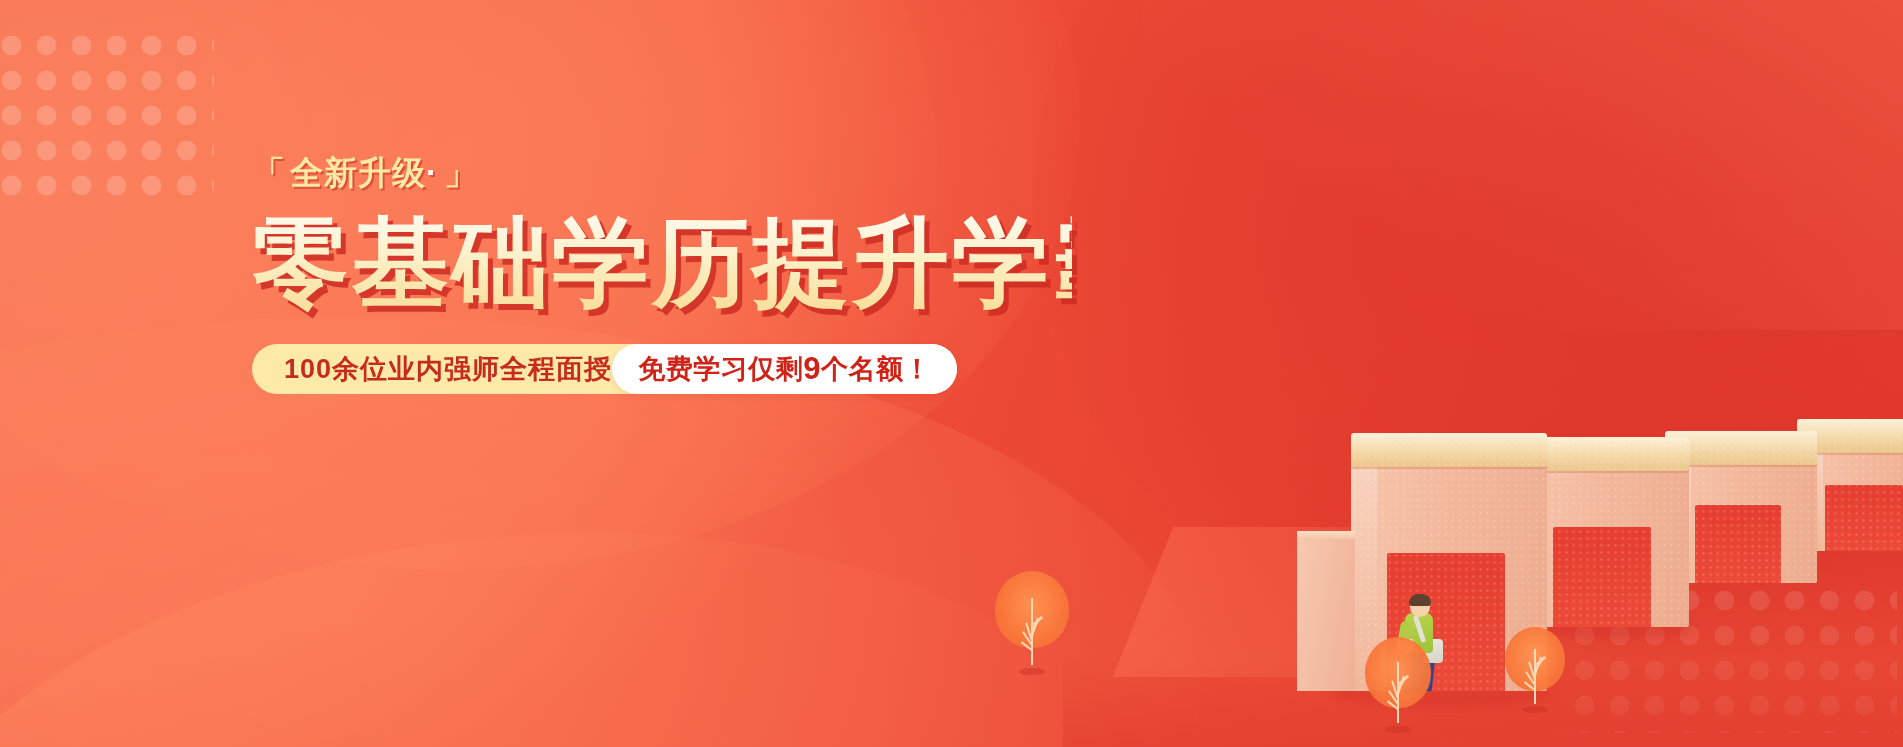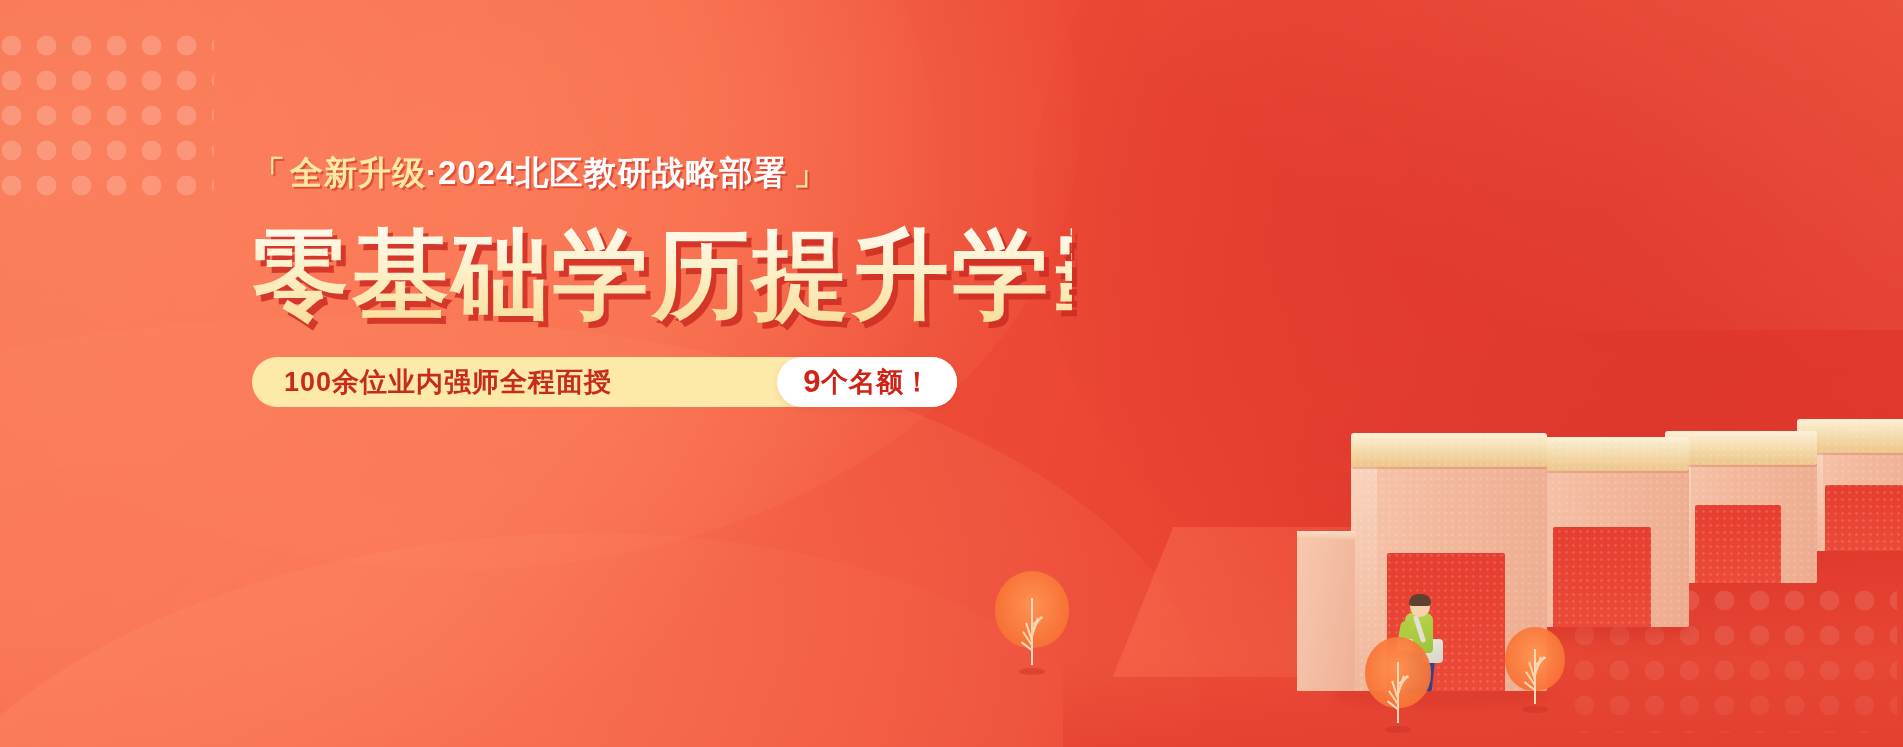--- a/index.html
+++ b/index.html
@@ -103,33 +103,32 @@
     font-size:33px;
     font-weight:700;
     display:inline-block;
   }
   .subtitle .brk-l { margin-right:4px; }
   .subtitle .brk-r { margin-left:6px; }
   .subtitle .s-main { color:#ffe9a3; }
   .subtitle .s-white { color:#ffffff; text-shadow: 2px 2px 0 rgba(196,42,32,.55); }
 
   .headline {
-    margin-top:28px;
+    margin-top:15px;
     font-size:97px;
     font-weight:900;
     line-height:1.08;
     letter-spacing:3px;
     white-space:nowrap;
     color:#fdf3cf;
     background: linear-gradient(180deg, #fffaf0 0%, #fdf0c7 46%, #f8dd96 100%);
     -webkit-background-clip:text;
     background-clip:text;
     -webkit-text-fill-color:transparent;
     filter: drop-shadow(5px 6px 0 rgba(206,44,34,.85));
-    font-family: Liberation Serif, serif;
   }
 
   .pill-row {
     margin-top:28px;
     display:flex;
     align-items:center;
     position:relative;
     width:705px;
     height:50px;
   }
@@ -391,29 +390,29 @@
         <div class="trunkbase"></div>
     </div>
   </div>
 
   <div class="content">
 
     <div class="subtitle">
       <span class="brk brk-l">「</span>
       <span class="s-main">全新升级</span>
       <span class="s-white"> · </span>
-      <span class="s-white">2024北区教研战略部署</span>
       <span class="brk brk-r">」</span>
     </div>
 
     <div class="headline">零基础学历提升学霸班</div>
 
     <div class="pill-row">
       <div class="pill-yellow"></div>
       <div class="pill-text">100余位业内强师全程面授</div>
       <div class="badge-white">
+        <span>免费学习仅剩</span>
           <span class="num">9</span>
           <span>个名额！</span>
       </div>
     </div>
 
   </div>
 </div>
 
 </body></html>

